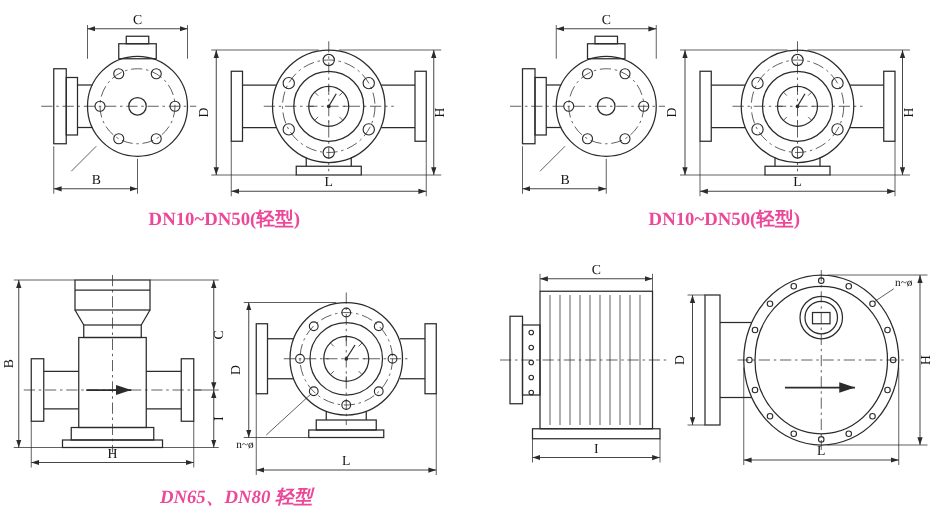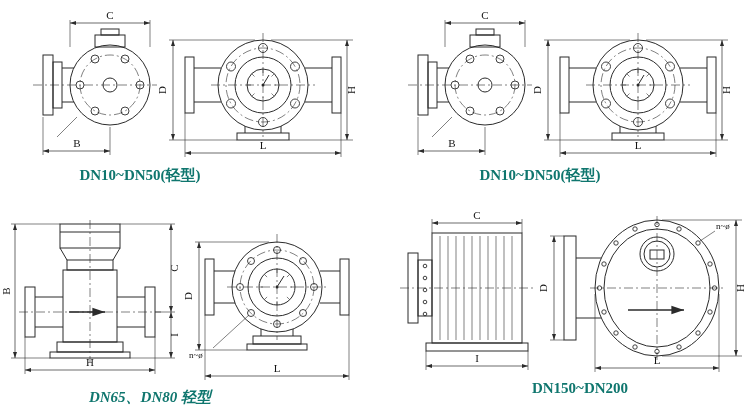--- a/index.html
+++ b/index.html
@@ -7,21 +7,21 @@
         font-family:"Liberation Serif", serif;}
   svg{position:absolute;overflow:visible;}
   .ln{stroke:#2b2b2b;stroke-width:1;fill:none;}
   .thk{stroke:#2b2b2b;stroke-width:1.4;fill:none;}
   .cl{stroke:#2b2b2b;stroke-width:.6;fill:none;stroke-dasharray:9 3 2 3;}
   .ext{stroke:#2b2b2b;stroke-width:.6;fill:none;}
   .dim{stroke:#2b2b2b;stroke-width:.7;fill:none;}
   .bolt{stroke:#2b2b2b;stroke-width:.9;fill:none;}
   .lbl{font:11px "Liberation Serif", serif;fill:#141414;}
   .lbl-s{font:9px "Liberation Serif", serif;fill:#141414;}
-  .caption{position:absolute;text-align:center;font:bold 15px "Liberation Serif", serif;color:#0f766e;}
+  .caption{position:absolute;text-align:right;font:bold 15px "Liberation Serif", serif;color:#ec4899;}
 </style>
 </head>
 <body>
 
 <div class="page">
 
   <svg style="left:15px;top:5px" width="345" height="160" viewBox="0 0 345 160">
     <defs>
       <marker id="ae" markerWidth="10" markerHeight="10" viewBox="0 0 10 10" refX="9" refY="5" orient="auto">
         <path d="M0,2 L9,5 L0,8 Z" fill="#2b2b2b"></path>
@@ -316,15 +316,14 @@
       <line class="dim" x1="344" y1="12" x2="344" y2="148" marker-start="url(#as)" marker-end="url(#ae)"></line>
       <text class="lbl" x="352" y="80" text-anchor="middle" transform="rotate(-90 352 80)">H</text>
       <line class="ext" x1="203" y1="86" x2="203" y2="164"></line>
       <line class="ext" x1="327" y1="86" x2="327" y2="164"></line>
       <line class="dim" x1="203" y1="160" x2="327" y2="160" marker-start="url(#as)" marker-end="url(#ae)"></line>
       <text class="lbl" x="265" y="156" text-anchor="middle">L</text>
       <line class="ext" x1="308" y1="33" x2="323" y2="23"></line>
       <text class="lbl-s" x="324" y="21">n~ø</text>
     </g>
   </svg>
-  <div class="caption" style="left:480px;top:380px;width:200px;">DN150~DN200</div>
 
 </div>
 
 </body></html>

